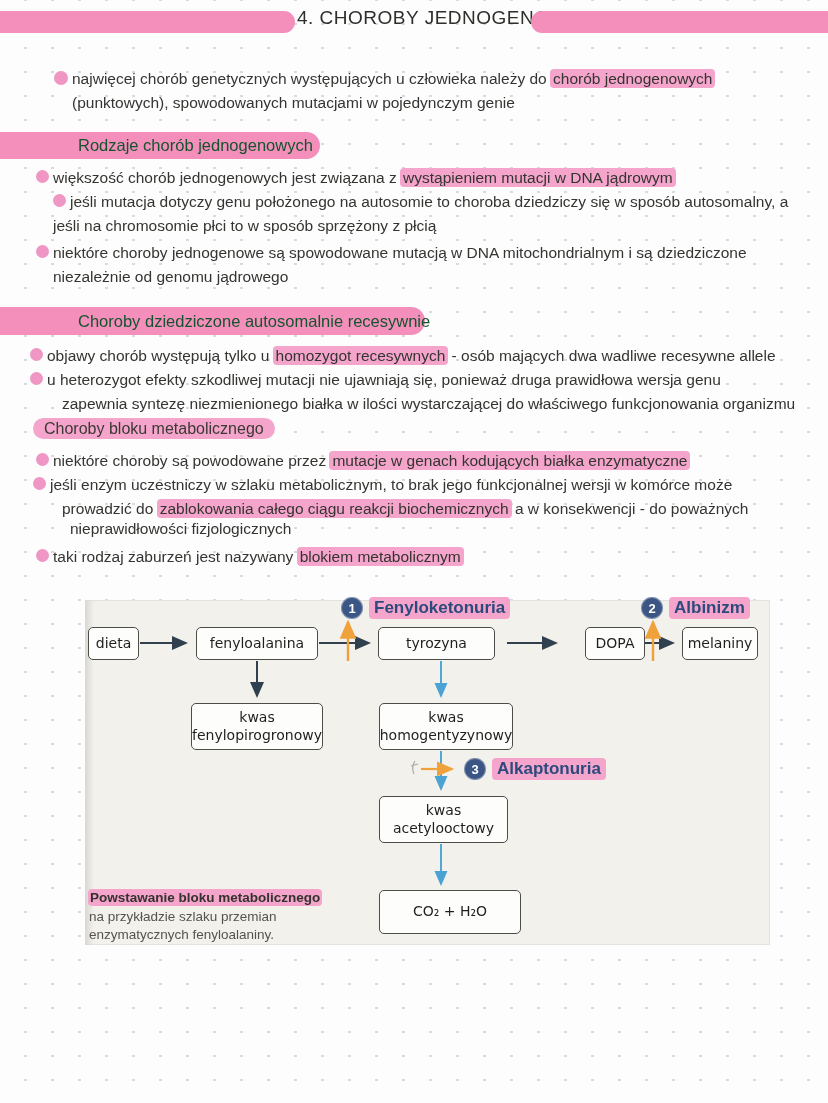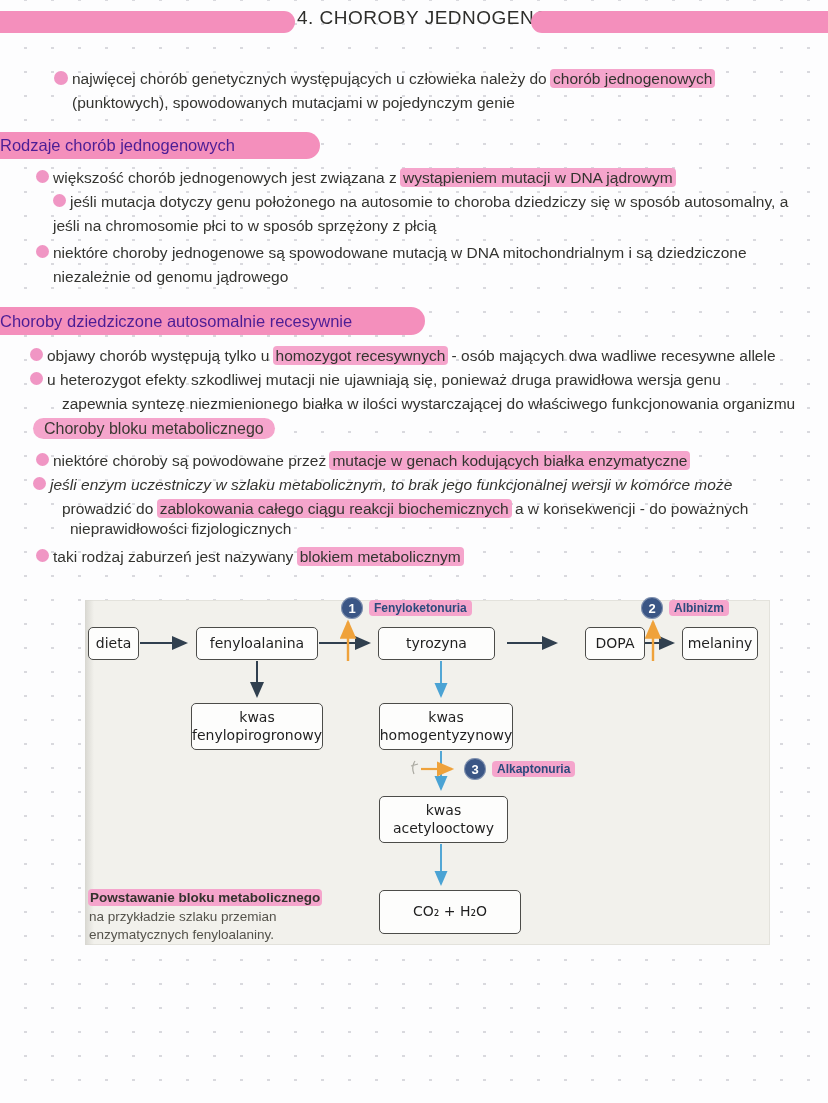--- a/index.html
+++ b/index.html
@@ -12,21 +12,21 @@
     color:var(--ink,#343430);
   }
   .page{position:absolute;inset:0;}
   
   .pill{position:absolute;height:22px;background:var(--pink-bar,#f48fbc);border-radius:12px;}
   .title{position:absolute;left:297px;top:7px;width:236px;text-align:center;
     font-size:19px;letter-spacing:.5px;color:#2e2e2b;white-space:nowrap;}
   
   .h-pill{position:absolute;left:0;background:var(--pink-bar,#f48fbc);
     border-radius:0 14px 14px 0;display:flex;align-items:center;
-    box-sizing:border-box;font-size:16.5px;color:#4c1d95;white-space:nowrap;}
+    padding-left:78px;box-sizing:border-box;font-size:16.5px;color:#14532d;white-space:nowrap;}
   
   .line{position:absolute;font-size:15.5px;line-height:21px;white-space:nowrap;color:var(--ink,#343430);}
   .dot{position:absolute;left:-17px;top:3px;width:13px;height:13px;border-radius:50%;
     background:var(--pink-dot,#f096c4);}
   .dot.big{width:14px;height:14px;left:-18px;}
   .hl{background:var(--highlight,#f6a6cd);border-radius:4px;padding:1px 3px;margin:0 -1px;}
   .subheader{position:absolute;font-size:16px;}
   .subheader .pill-hl{background:var(--highlight,#f6a6cd);border-radius:11px;padding:2px 11px;color:#3a3933;}
   
   .panel{position:absolute;left:85px;top:600px;width:685px;height:345px;
@@ -35,21 +35,21 @@
     background:linear-gradient(90deg,#d8d7d1,rgba(216,215,209,0));}
   .arrows{position:absolute;left:0;top:0;overflow:visible;}
   .dbox{position:absolute;background:#fdfdfc;border:1.4px solid var(--box-border,#4c4c49);
     border-radius:5px;display:flex;align-items:center;justify-content:center;
     font-size:14px;line-height:1.25;color:#1f1f1f;text-align:center;
     white-space:pre-line;box-sizing:border-box;font-family:"DejaVu Sans","Liberation Sans",sans-serif;}
   .marker{position:absolute;display:flex;align-items:center;}
   .m-circle{width:22px;height:22px;border-radius:50%;background:var(--badge-navy,#3b5685);
     color:#fff;font-size:13px;font-weight:bold;display:flex;align-items:center;justify-content:center;
     box-shadow:0 0 0 1px rgba(255,255,255,.35) inset;}
-  .m-label{margin-left:6px;font-size:12px;font-weight:bold;color:var(--label-navy,#2c4a7c);
+  .m-label{margin-left:6px;font-size:17px;font-weight:bold;color:var(--label-navy,#2c4a7c);
     background:var(--highlight,#f6a6cd);border-radius:4px;padding:1px 5px;white-space:nowrap;}
   .caption{position:absolute;left:4px;font-size:13.5px;color:var(--caption-gray,#55534c);white-space:nowrap;}
   .caption.b{font-weight:bold;color:#33322d;}
   .caption.b .hl{padding:1px 2px;}
 </style>
 </head>
 <body>
 
 <div class="page">
 
@@ -74,21 +74,21 @@
       <span>Choroby dziedziczone autosomalnie recesywnie</span>
     </div>
 
   <div class="line" style="left:47px;top:345px;"><span class="dot"></span><span><span>objawy chorób występują tylko u </span><span class="hl">homozygot recesywnych</span><span> - osób mających dwa wadliwe recesywne allele</span></span></div>
   <div class="line" style="left:47px;top:369px;"><span class="dot"></span><span><span>u heterozygot efekty szkodliwej mutacji nie ujawniają się, ponieważ druga prawidłowa wersja genu</span></span></div>
   <div class="line" style="left:62px;top:393px;"><span><span>zapewnia syntezę niezmienionego białka w ilości wystarczającej do właściwego funkcjonowania organizmu</span></span></div>
 
   <div class="subheader" style="left:33px;top:420px;"><span class="pill-hl">Choroby bloku metabolicznego</span></div>
 
   <div class="line" style="left:53px;top:450px;"><span class="dot"></span><span><span>niektóre choroby są powodowane przez </span><span class="hl">mutacje w genach kodujących białka enzymatyczne</span></span></div>
-  <div class="line" style="left:50px;top:474px;font-style:italic;"><span class="dot"></span><span><span>jeśli enzym uczestniczy w szlaku metabolicznym, to brak jego funkcjonalnej wersji w komórce może</span></span></div>
+  <div class="line" style="left:50px;top:474px;"><span class="dot"></span><span><span>jeśli enzym uczestniczy w szlaku metabolicznym, to brak jego funkcjonalnej wersji w komórce może</span></span></div>
   <div class="line" style="left:62px;top:498px;"><span><span>prowadzić do </span><span class="hl">zablokowania całego ciągu reakcji biochemicznych</span><span> a w konsekwencji - do poważnych</span></span></div>
   <div class="line" style="left:62px;top:518px;margin-left:8px;"><span><span>nieprawidłowości fizjologicznych</span></span></div>
   <div class="line" style="left:53px;top:546px;"><span class="dot"></span><span><span>taki rodzaj zaburzeń jest nazywany </span><span class="hl">blokiem metabolicznym</span></span></div>
 
   <div class="panel">
 
     <svg class="arrows" width="685" height="345" viewBox="0 0 685 345">
       <defs>
         <marker id="ah-navy" markerWidth="9" markerHeight="8" refX="7" refY="3.5" orient="auto">
             <path d="M0,0 L8,3.5 L0,7 z" fill="#31404f"></path>

